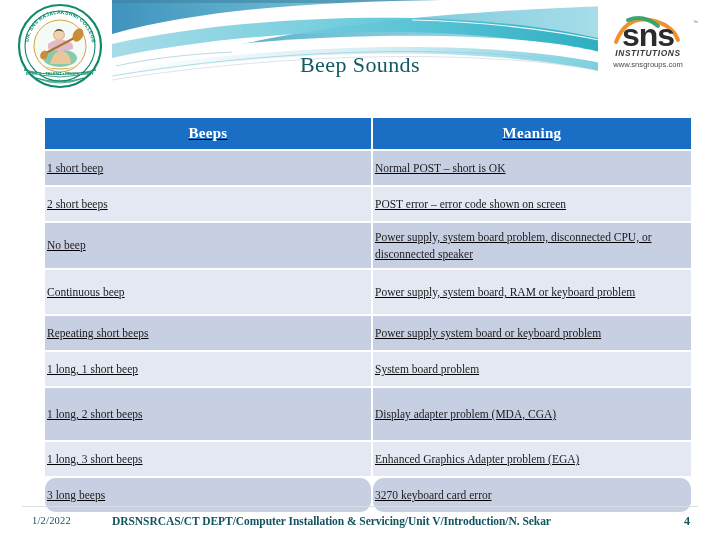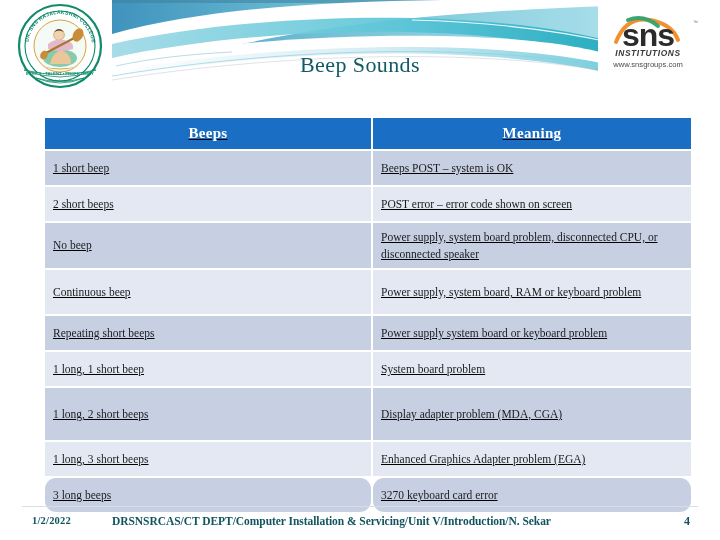--- a/index.html
+++ b/index.html
@@ -87,21 +87,21 @@
     color: #ffffff;
     font-size: 15px;
     font-weight: bold;
     text-align: center;
     padding: 7px 6px;
     letter-spacing: 0.3px;
   }
   .beep-table td {
     font-size: 11.5px;
     color: #1b1b1b;
-    padding: 6px 8px;
+    padding: 6px 2px;
     vertical-align: middle;
     line-height: 1.45;
   }
   .col-beeps  { width: 326px; }
   .col-meaning{ width: 318px; }
 
   .row-a td { background: #c7d0e3; }
   .row-b td { background: #e3e8f3; }
 
   .r-h1 td { height: 22px; }
@@ -129,21 +129,21 @@
     width: 676px;
     height: 1px;
     background: #d8dde6;
   }
   .footer-date {
     position: absolute;
     left: 32px;
     top: 9px;
     font-family: "Liberation Serif", serif;
     font-size: 10.5px;
-    font-weight: bold;
+    font-weight: normal;
     color: #11545e;
     font-variant: small-caps;
     letter-spacing: 0.2px;
   }
   .footer-path {
     position: absolute;
     left: 112px;
     top: 9px;
     font-family: "Liberation Serif", serif;
     font-size: 11.5px;
@@ -263,21 +263,21 @@
     </colgroup>
     <thead>
       <tr>
         <th>Beeps</th>
         <th>Meaning</th>
       </tr>
     </thead>
     <tbody>
       <tr class="row-a r-h1">
         <td>1 short beep</td>
-        <td>Beeps POST – system is OK</td>
+        <td>Normal POST – short is OK</td>
       </tr>
       <tr class="row-b r-h2">
         <td>2 short beeps</td>
         <td>POST error – error code shown on screen</td>
       </tr>
       <tr class="row-a r-h3">
         <td>No beep</td>
         <td>Power supply, system board problem, disconnected CPU, or disconnected speaker</td>
       </tr>
       <tr class="row-b r-h4">

